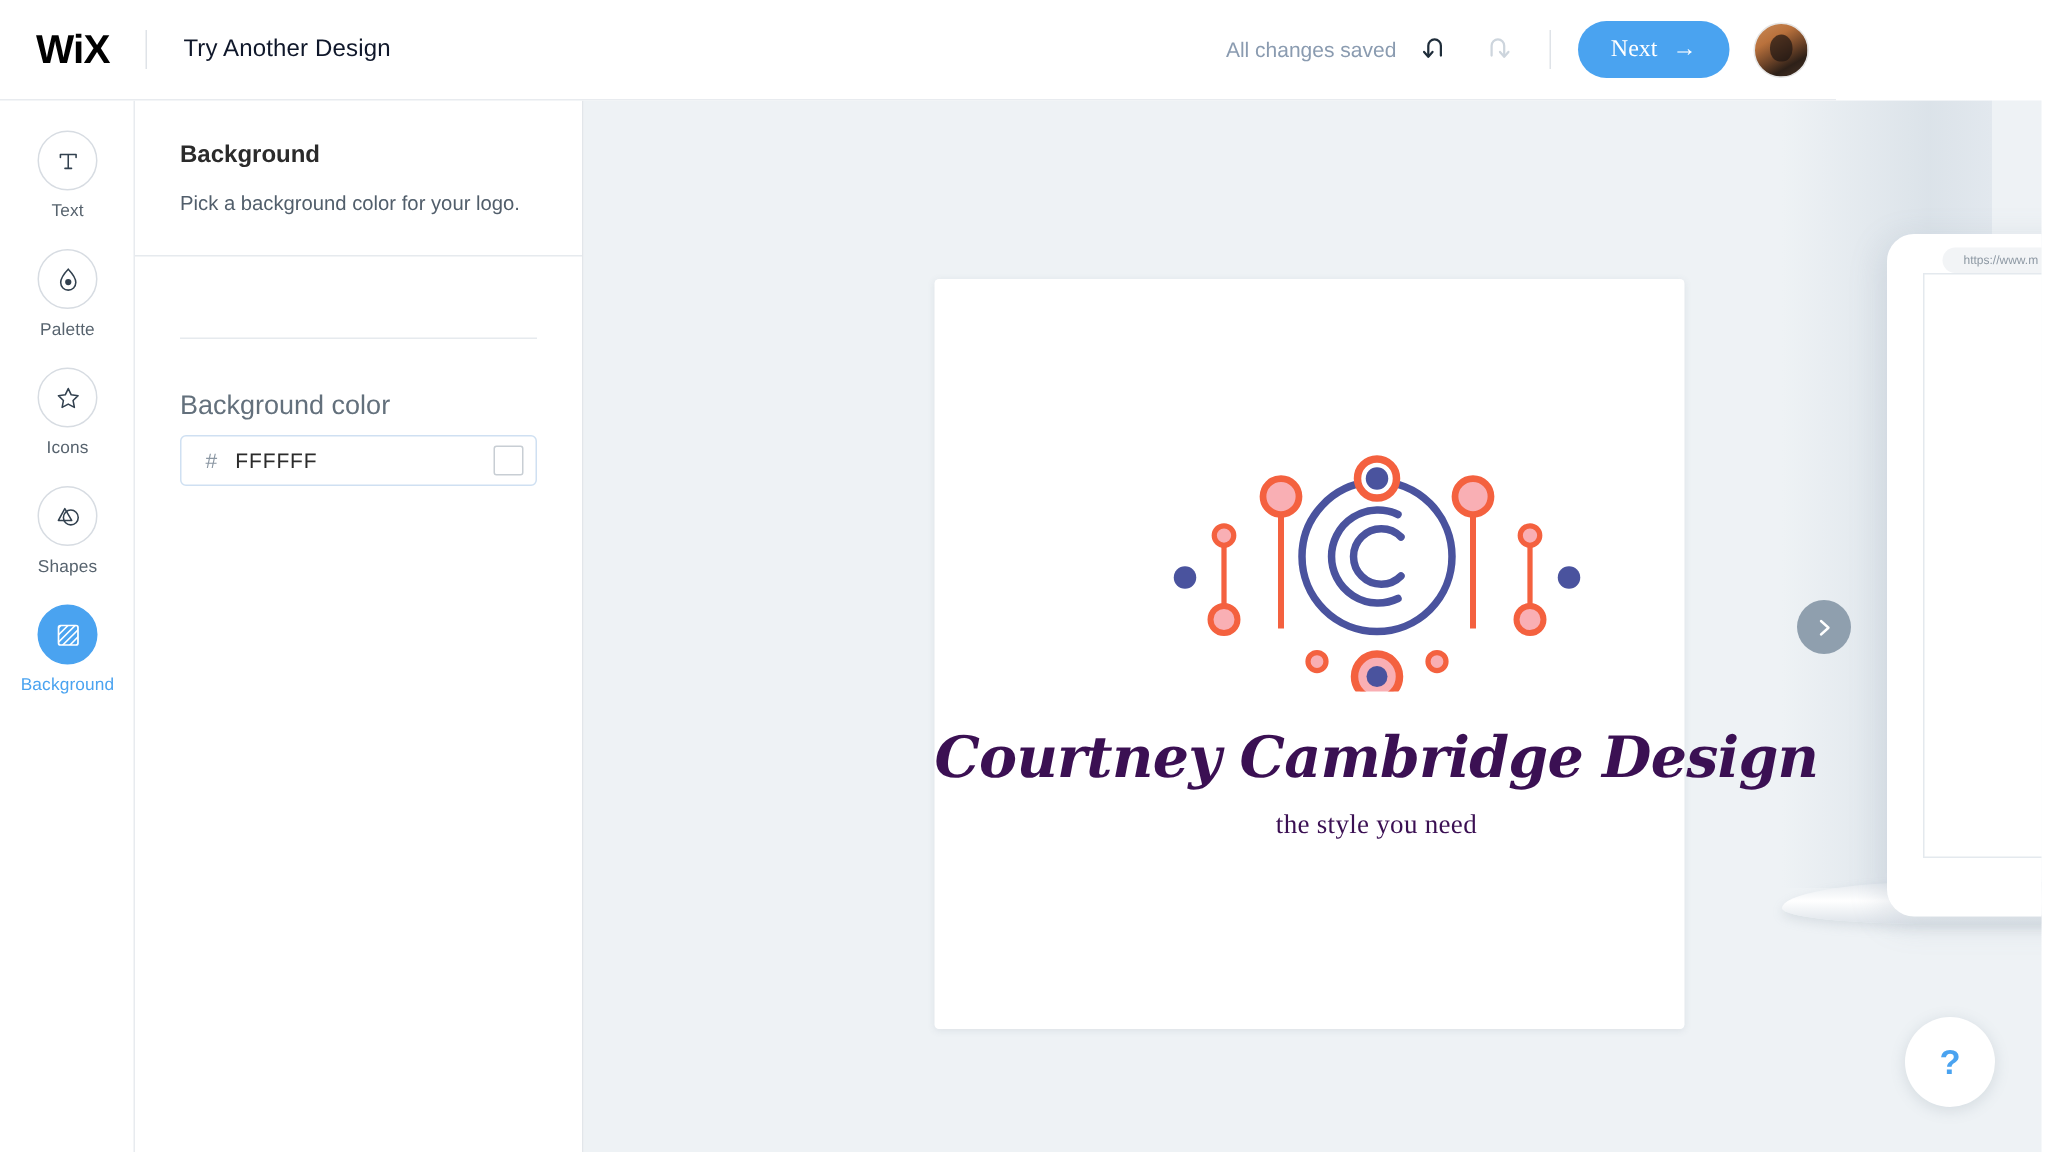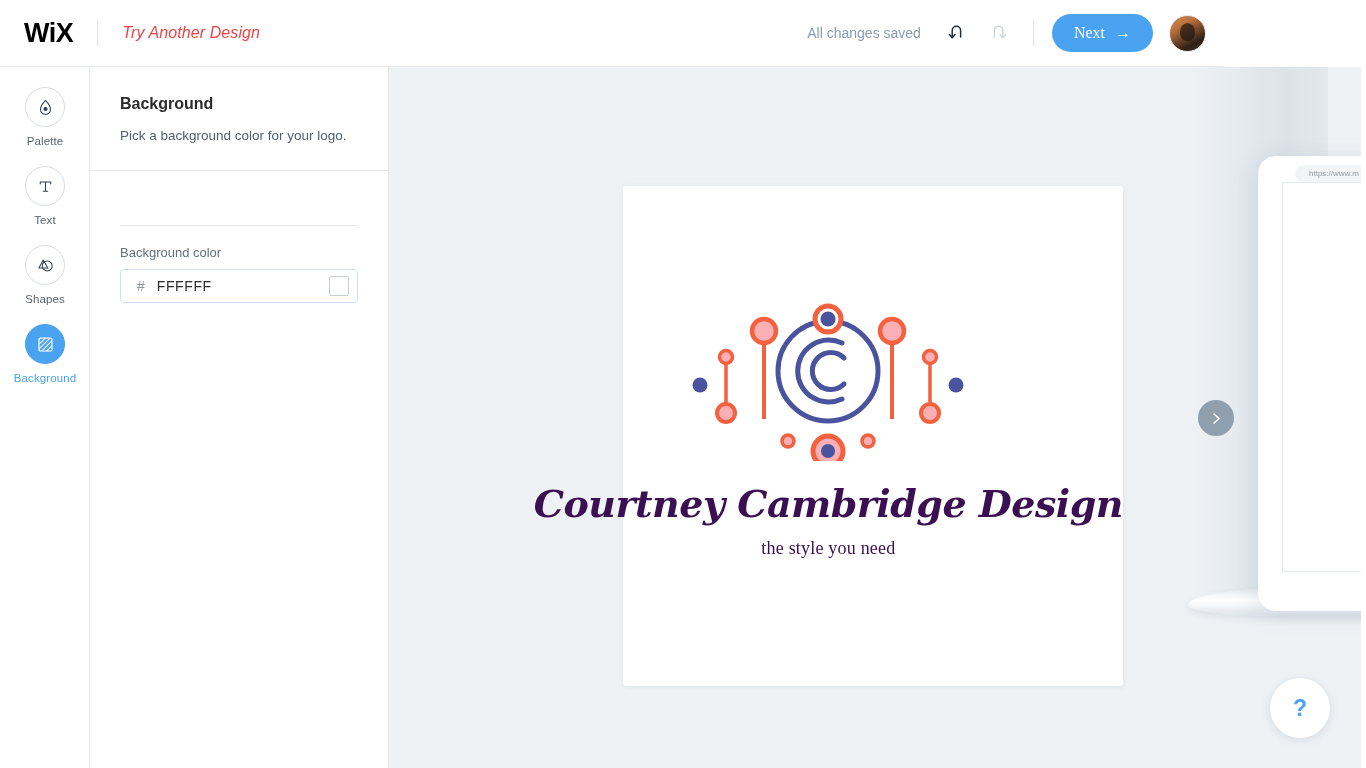--- a/index.html
+++ b/index.html
@@ -30,33 +30,32 @@
     user-select: none;
   }
   .topbar-divider {
     width: 1px; height: 26px;
     background: #dfe3e8;
     margin-left: 24px;
   }
   .page-title {
     margin-left: 24px;
     font-size: 16px;
-    color: #ef4444;
+    color: #0f172a;
     letter-spacing: 0.1px;
-    font-style: italic;
   }
   .topbar-right {
     margin-left: auto;
     display: flex; align-items: center;
     padding-right: 18px;
   }
   .saved-text {
     font-size: 14px;
     color: #8a9bb0;
-    margin-right: 20px;
+    margin-right: 10px;
   }
   .icon-btn {
     width: 34px; height: 34px;
     display: flex; align-items: center; justify-content: center;
     margin-right: 6px;
     background: transparent; border: none;
     cursor: pointer;
   }
   .icon-btn.disabled { cursor: default; }
   .vdivider {
@@ -174,23 +173,23 @@
     width: 16px; height: 16px;
     border-radius: 50%;
     background: #ffffff;
     box-shadow: 0 1px 2px rgba(0,0,0,0.2);
   }
   .row-sep {
     height: 1px; background: #e6eaee;
     margin: 28px 0 0 0;
   }
   .field-label {
-    font-size: 13px;
+    font-size: 18px;
     color: #63707c;
-    margin: 19px 0 9px 0;
+    margin: 34px 0 9px 0;
   }
   .color-input {
     display: flex; align-items: center;
     height: 34px;
     border: 1px solid #cfe0f2;
     border-radius: 4px;
     padding: 0 8px 0 16px;
     cursor: text;
   }
   .hash {
@@ -219,21 +218,21 @@
     overflow: hidden;
   }
   .logo-card {
     position: absolute;
     left: 239px; top: 119px;
     width: 500px; height: 500px;
     background: #ffffff;
     border-radius: 3px;
     box-shadow: 0 1px 5px rgba(80,100,120,0.10);
     display: flex; flex-direction: column;
-    align-items: flex-end; justify-content: center;
+    align-items: flex-start; justify-content: center;
   }
   .logo-inner { text-align: center; margin-top: -24px; }
   .brand-name {
     font-family: "DejaVu Serif", serif;
     font-style: italic;
     font-weight: bold;
     font-size: 38px;
     color: #3b1053;
     letter-spacing: -0.5px;
     margin-top: 16px;
@@ -356,36 +355,44 @@
 
       <div class="avatar"></div>
     </div>
   </div>
 
   <div class="rail">
 
     <div class="rail-item">
       <div class="rail-circle">
         <svg width="19" height="19" viewBox="0 0 20 20">
-          <path d="M10 2.6 C10 2.6 4.7 8.1 4.7 12 a5.3 5.3 0 0 0 10.6 0 C15.3 8.1 10 2.6 10 2.6 Z" fill="none" stroke="#32414f" stroke-width="1.1"></path>
-          <circle cx="10" cy="11.6" r="2.2" fill="#32414f"></circle>
-        </svg>
-      </div>
-      <div class="rail-label">Palette</div>
+          <path d="M4.5 5.2 H15.5 M4.5 5.2 V7.4 M15.5 5.2 V7.4 M10 5.2 V15 M7.7 15 H12.3" fill="none" stroke="#32414f" stroke-width="1.1" stroke-linecap="round"></path>
+        </svg>
+      </div>
+      <div class="rail-label">Text</div>
     </div>
 
     <div class="rail-item">
       <div class="rail-circle">
         <svg width="19" height="19" viewBox="0 0 20 20">
-          <path d="M4.5 5.2 H15.5 M4.5 5.2 V7.4 M15.5 5.2 V7.4 M10 5.2 V15 M7.7 15 H12.3" fill="none" stroke="#32414f" stroke-width="1.1" stroke-linecap="round"></path>
-        </svg>
-      </div>
-      <div class="rail-label">Text</div>
-    </div>
-
+          <path d="M10 2.6 C10 2.6 4.7 8.1 4.7 12 a5.3 5.3 0 0 0 10.6 0 C15.3 8.1 10 2.6 10 2.6 Z" fill="none" stroke="#32414f" stroke-width="1.1"></path>
+          <circle cx="10" cy="11.6" r="2.2" fill="#32414f"></circle>
+        </svg>
+      </div>
+      <div class="rail-label">Palette</div>
+    </div>
+
+    <div class="rail-item">
+      <div class="rail-circle">
+        <svg width="19" height="19" viewBox="0 0 20 20">
+          <path d="M10 3.2 L12.1 7.6 L16.9 8.2 L13.4 11.6 L14.3 16.4 L10 14.1 L5.7 16.4 L6.6 11.6 L3.1 8.2 L7.9 7.6 Z" fill="none" stroke="#32414f" stroke-width="1.1" stroke-linejoin="round"></path>
+        </svg>
+      </div>
+      <div class="rail-label">Icons</div>
+    </div>
 
     <div class="rail-item">
       <div class="rail-circle">
         <svg width="19" height="19" viewBox="0 0 20 20">
           <circle cx="11.8" cy="10.5" r="5.2" fill="none" stroke="#32414f" stroke-width="1.1"></circle>
           <path d="M7.6 4.3 L12.4 12.6 L3.1 12.6 Z" fill="none" stroke="#32414f" stroke-width="1.1" stroke-linejoin="round"></path>
         </svg>
       </div>
       <div class="rail-label">Shapes</div>
     </div>

